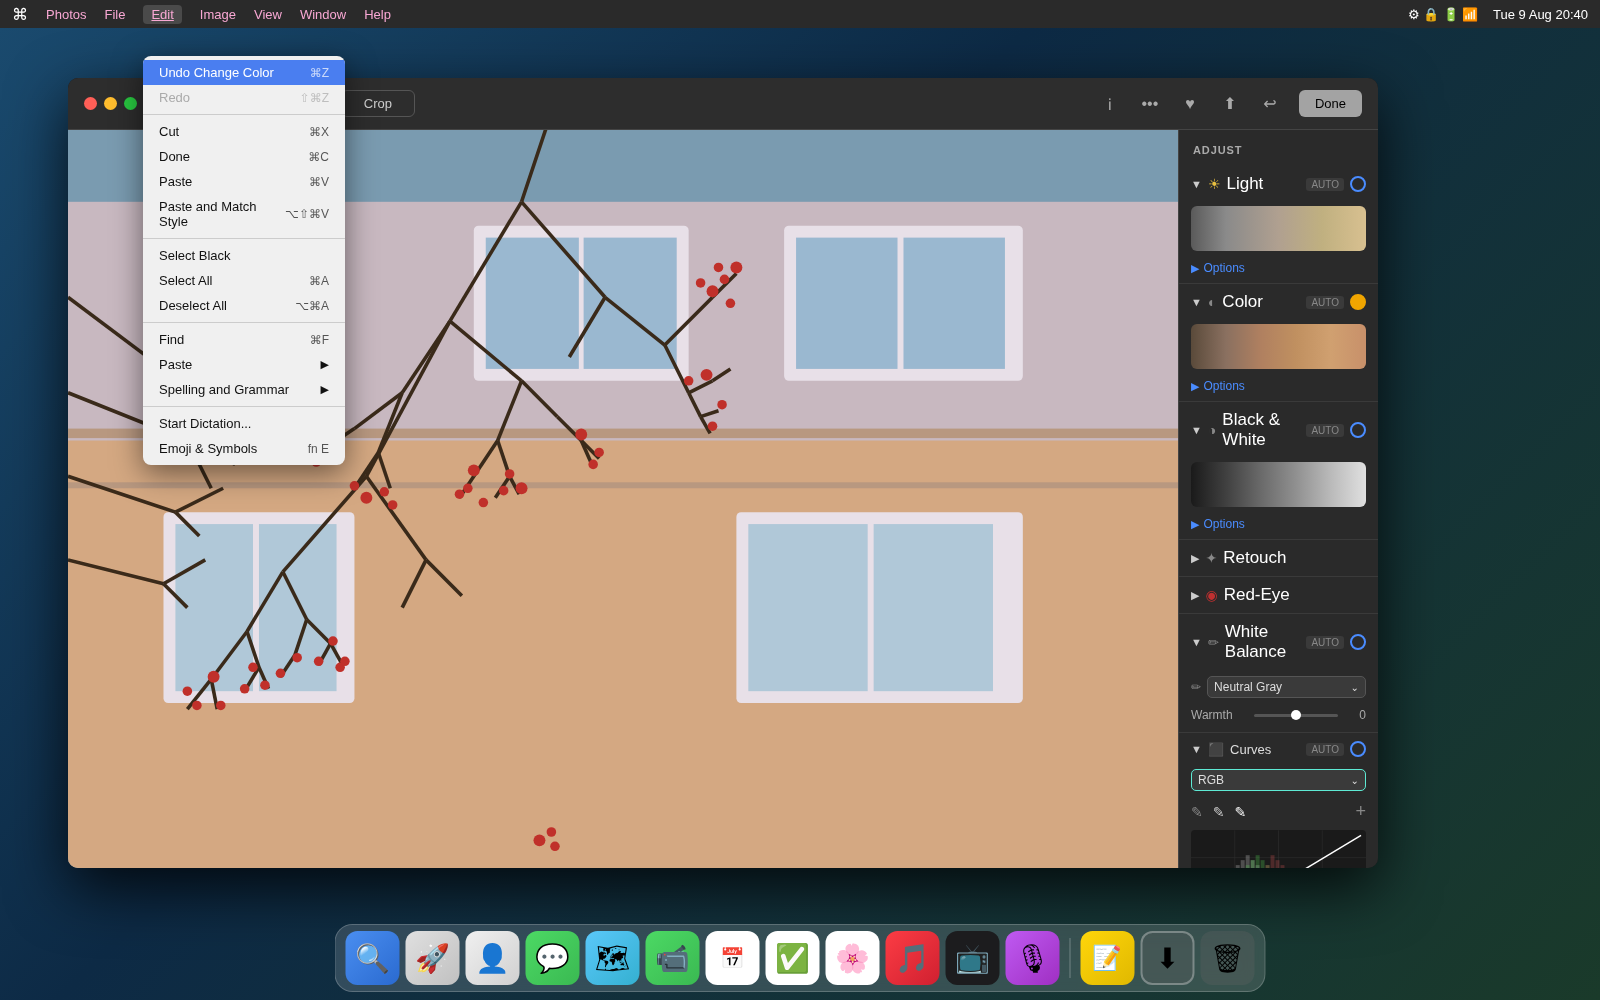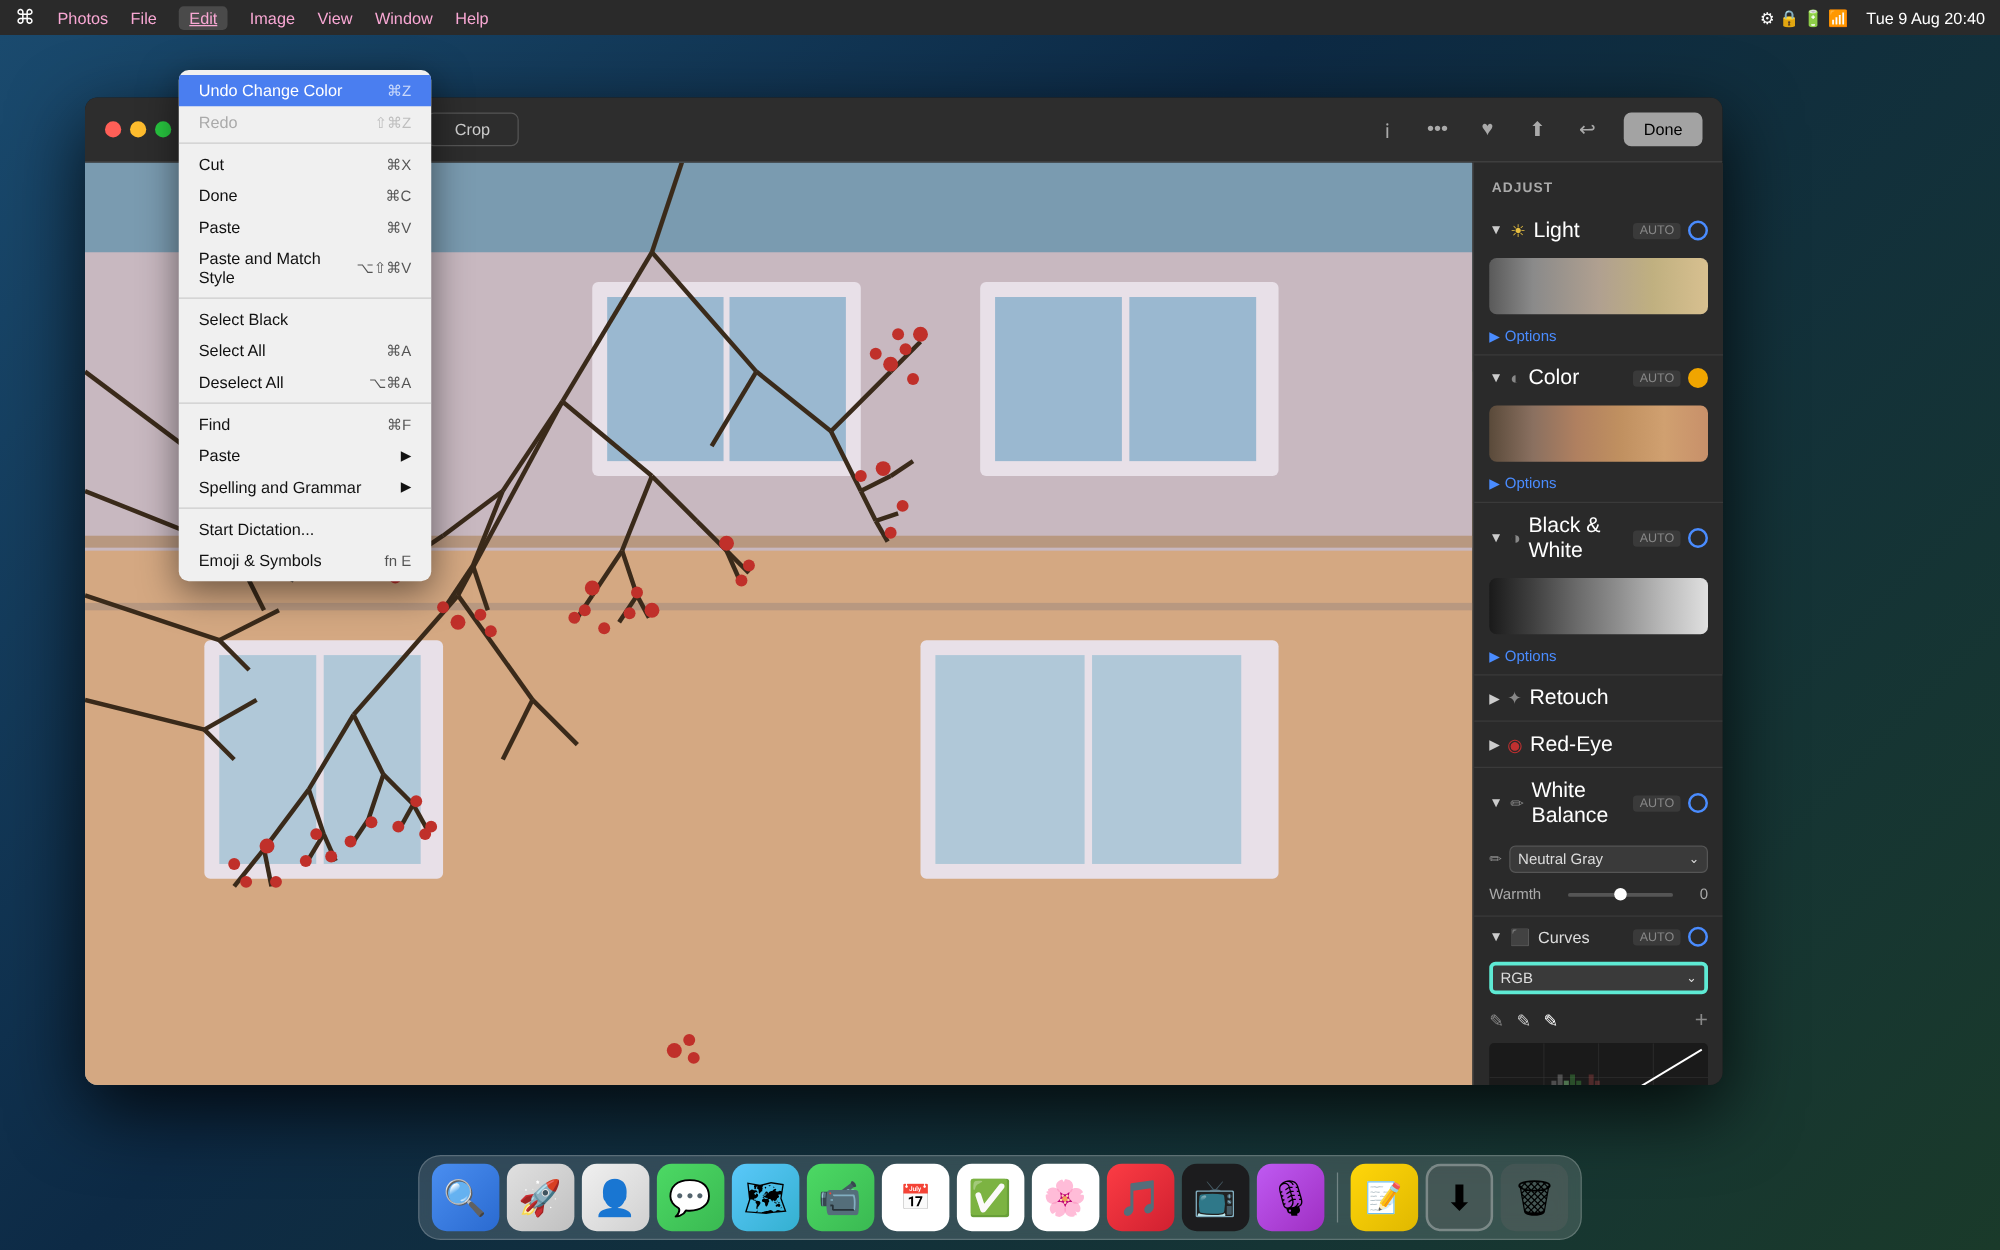--- a/index.html
+++ b/index.html
@@ -339,21 +339,21 @@
       gap: 6px;
     }
     .curves-label {
       font-size: 13px;
       color: #ddd;
       font-weight: 500;
       flex: 1;
     }
     .rgb-select {
       background: #3a3a3a;
-      border: 3px solid #5eead4;
+      border: 1px solid #5eead4;
       border-radius: 5px;
       color: #ddd;
       font-size: 12px;
       padding: 3px 6px;
       display: flex;
       align-items: center;
       justify-content: space-between;
       margin: 4px 12px 6px;
       cursor: pointer;
     }

